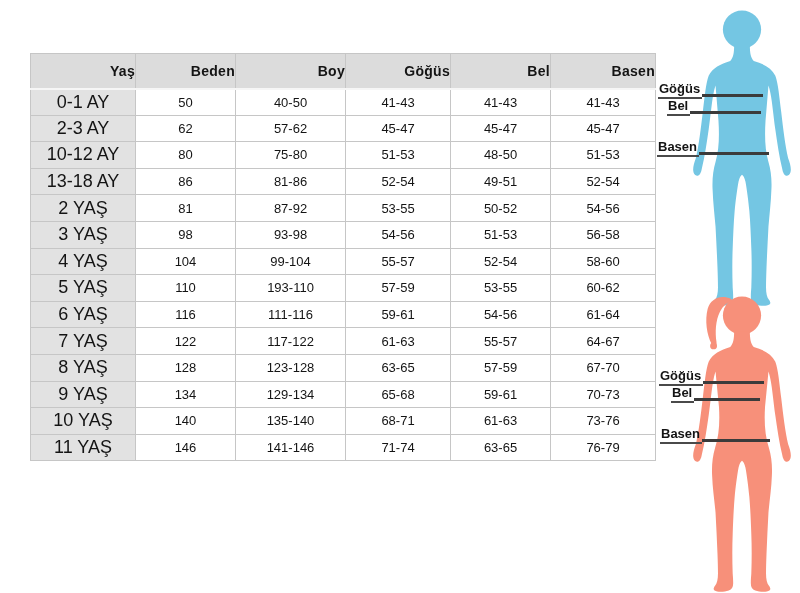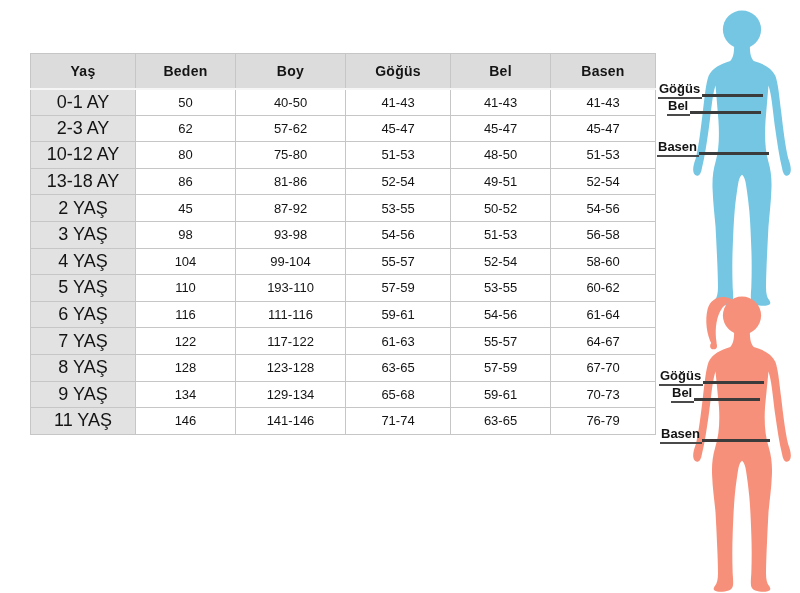--- a/index.html
+++ b/index.html
@@ -27,21 +27,21 @@
     border-collapse:collapse;
     table-layout:fixed;
   }
   table.size-chart th{
     height:35px;
     background:var(--header-bg);
     font-size:14px; font-weight:bold;
     letter-spacing:.02em;
     border:1px solid var(--border);
     border-bottom:2px solid #f6f6f6;
-    text-align:center; vertical-align:middle;
+    text-align:right; vertical-align:middle;
   }
   table.size-chart td{
     height:26.6px;
     font-size:13px;
     border:1px solid var(--border);
     text-align:center; vertical-align:middle;
     background:#ffffff;
   }
   table.size-chart td:first-child{
     background:var(--rowlabel-bg);
@@ -127,21 +127,21 @@
       <tr>
         <td>13-18 AY</td>
         <td>86</td>
         <td>81-86</td>
         <td>52-54</td>
         <td>49-51</td>
         <td>52-54</td>
       </tr>
       <tr>
         <td>2 YAŞ</td>
-        <td>45</td>
+        <td>81</td>
         <td>87-92</td>
         <td>53-55</td>
         <td>50-52</td>
         <td>54-56</td>
       </tr>
       <tr>
         <td>3 YAŞ</td>
         <td>98</td>
         <td>93-98</td>
         <td>54-56</td>
@@ -188,20 +188,28 @@
         <td>57-59</td>
         <td>67-70</td>
       </tr>
       <tr>
         <td>9 YAŞ</td>
         <td>134</td>
         <td>129-134</td>
         <td>65-68</td>
         <td>59-61</td>
         <td>70-73</td>
+      </tr>
+      <tr>
+        <td>10 YAŞ</td>
+        <td>140</td>
+        <td>135-140</td>
+        <td>68-71</td>
+        <td>61-63</td>
+        <td>73-76</td>
       </tr>
       <tr>
         <td>11 YAŞ</td>
         <td>146</td>
         <td>141-146</td>
         <td>71-74</td>
         <td>63-65</td>
         <td>76-79</td>
       </tr>
     </tbody>

